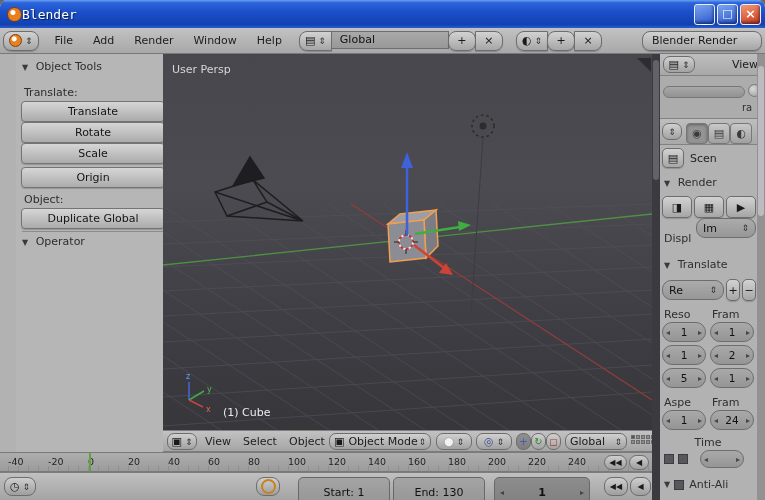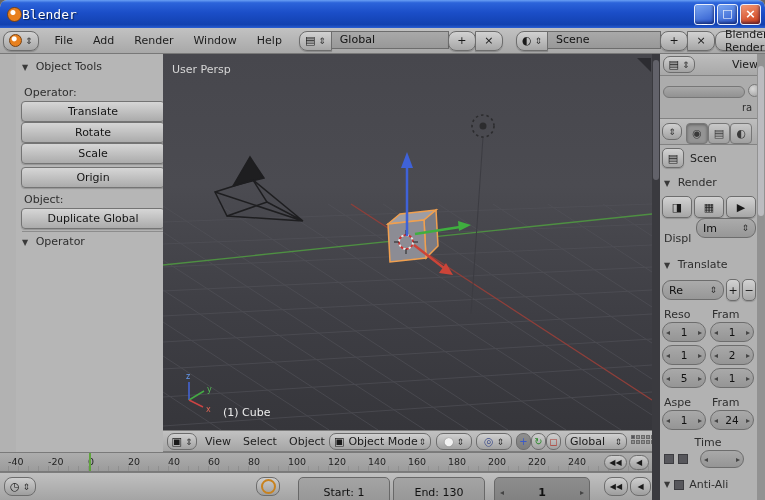--- a/index.html
+++ b/index.html
@@ -125,36 +125,35 @@
       </span>
       <span class="wfield" style="width:118px">Global</span>
       <span class="wbtn" style="width:16px">+</span>
       <span class="wbtn rr" style="width:16px">×</span>
     </span>
     <span class="grp" style="margin-left:14px;display:inline-flex">
       <span class="wbtn rl">
         <span>◐</span>
         <span class="updn">⇕</span>
       </span>
-      <span class="wfield" style="width:114px">Scene</span>
       <span class="wbtn" style="width:16px">+</span>
       <span class="wbtn rr" style="width:16px">×</span>
     </span>
     <span style="flex:1"></span>
     <span class="wbtn rb" style="width:104px;justify-content:flex-start;padding-left:9px">
       <span>Blender Render</span>
     </span>
   </div>
 
   <div id="toolshelf" class="abs">
     <div class="abs ph" style="left:6px;top:6px">
       <span class="tri">▼</span>
       <span>Object Tools</span>
     </div>
-    <div class="shlbl" style="top:32px">Operator:</div>
+    <div class="shlbl" style="top:32px">Translate:</div>
     <div class="toolbtn" style="top:47px">Translate</div>
     <div class="toolbtn" style="top:68px">Rotate</div>
     <div class="toolbtn" style="top:89px">Scale</div>
     <div class="toolbtn" style="top:113px">Origin</div>
     <div class="shlbl" style="top:139px">Object:</div>
     <div class="toolbtn" style="top:154px">Duplicate Global</div>
     <div class="abs ph" style="left:6px;top:177px;width:150px;border-top:1px solid #8d8d8d;padding-top:3px">
       <span class="tri">▼</span>
       <span>Operator</span>
     </div>

